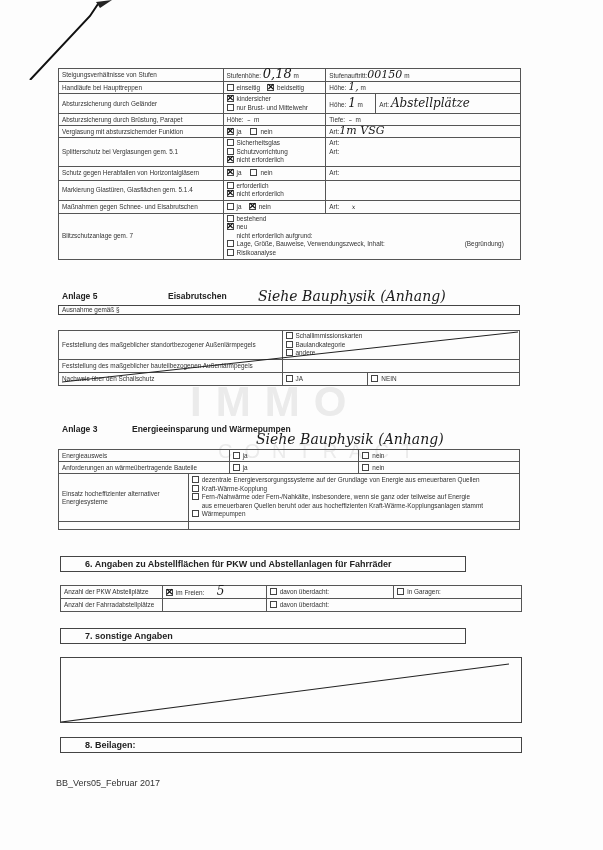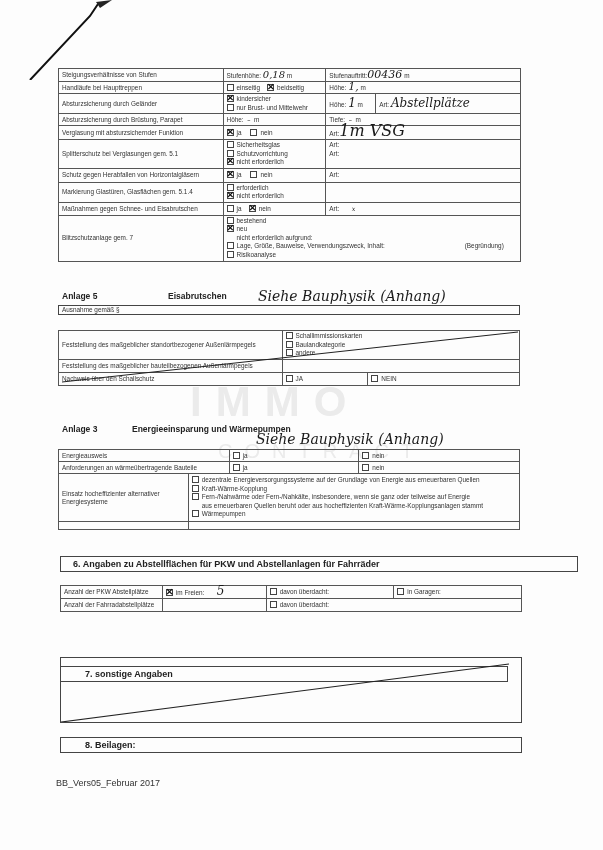--- a/index.html
+++ b/index.html
@@ -33,22 +33,22 @@
   <table class="tbl" style="left:58px;top:68px;width:463px;">
     <colgroup>
         <col style="width:165px">
         <col style="width:103px">
         <col style="width:50px">
         <col style="width:145px">
       </colgroup>
     <tbody>
         <tr style="height:13px">
       <td>Steigungsverhältnisse von Stufen</td>
-      <td><span>Stufenhöhe:</span> <span class="hw" style="font-size:10px">0,18</span> <span>m</span></td>
-      <td colspan="2"><span>Stufenauftritt:</span><span class="hw" style="font-size:11px">00436</span> <span>m</span></td>
+      <td><span>Stufenhöhe:</span> <span class="hw" style="font-size:13px">0,18</span> <span>m</span></td>
+      <td colspan="2"><span>Stufenauftritt:</span><span class="hw" style="font-size:11px">00150</span> <span>m</span></td>
     </tr>
     <tr style="height:12px">
       <td>Handläufe bei Haupttreppen</td>
       <td><span class="cb"></span><span>einseitig</span>&nbsp;&nbsp;&nbsp;&nbsp;<span class="cb checked"></span><span>beidseitig</span></td>
       <td colspan="2"><span>Höhe:</span> <span class="hw" style="font-size:11px">1,</span> <span>m</span></td>
     </tr>
     <tr style="height:19px">
       <td>Absturzsicherung durch Geländer</td>
       <td>
             <span class="line-row"><span class="cb checked"></span><span>kindersicher</span></span>
@@ -58,21 +58,21 @@
       <td style="white-space:nowrap;overflow:visible"><span>Art:</span> <span class="hw" style="font-size:12px">Abstellplätze</span></td>
     </tr>
     <tr style="height:12px">
       <td>Absturzsicherung durch Brüstung, Parapet</td>
       <td><span>Höhe:</span>&nbsp;&nbsp;<span class="hw">–</span>&nbsp;&nbsp;<span>m</span></td>
       <td colspan="2"><span>Tiefe:</span>&nbsp;&nbsp;<span class="hw">–</span>&nbsp;&nbsp;<span>m</span></td>
     </tr>
     <tr style="height:12px">
       <td>Verglasung mit absturzsichernder Funktion</td>
       <td><span class="cb checked"></span><span>ja</span>&nbsp;&nbsp;&nbsp;&nbsp;&nbsp;<span class="cb"></span><span>nein</span></td>
-      <td colspan="2"><span>Art:</span><span class="hw" style="font-size:16px">1m VSG</span></td>
+      <td colspan="2"><span>Art:</span><span class="hw" style="font-size:11px">1m VSG</span></td>
     </tr>
     <tr style="height:26px">
       <td>Splitterschutz bei Verglasungen gem. 5.1</td>
       <td>
             <span class="line-row"><span class="cb"></span><span>Sicherheitsglas</span></span>
             <span class="line-row"><span class="cb"></span><span>Schutzvorrichtung</span></span>
             <span class="line-row"><span class="cb checked"></span><span>nicht erforderlich</span></span>
           </td>
       <td colspan="2" style="vertical-align:top">
             <span class="line-row">Art:</span>
@@ -177,21 +177,21 @@
         <span class="line-row"><span class="cb"></span><span>Wärmepumpen</span></span>
       </td>
     </tr>
     <tr style="height:8px">
           <td></td>
           <td colspan="3"></td>
         </tr>
   </tbody>
     </table>
 
-  <div class="box-head" style="left:60px;top:556px;width:518px;padding-left:12px;">6.   Angaben zu Abstellflächen für PKW und Abstellanlagen für Fahrräder</div>
+  <div class="box-head" style="left:60px;top:556px;width:406px;">6.   Angaben zu Abstellflächen für PKW und Abstellanlagen für Fahrräder</div>
   <table class="tbl" style="left:60px;top:585px;width:462px;">
     <colgroup>
         <col style="width:102px">
         <col style="width:104px">
         <col style="width:128px">
         <col style="width:128px">
       </colgroup>
     <tbody>
         <tr style="height:13px">
       <td>Anzahl der PKW Abstellplätze</td>
@@ -200,21 +200,21 @@
       <td><span class="cb"></span><span>in Garagen:</span></td>
     </tr>
     <tr style="height:13px">
       <td>Anzahl der Fahrradabstellplätze</td>
       <td></td>
       <td colspan="2"><span class="cb"></span><span>davon überdacht:</span></td>
     </tr>
   </tbody>
     </table>
 
-  <div class="box-head" style="left:60px;top:628px;width:448px;margin-top:38px;">7.   sonstige Angaben</div>
+  <div class="box-head" style="left:60px;top:628px;width:406px;">7.   sonstige Angaben</div>
   <div style="position:absolute;left:60px;top:657px;width:462px;height:66px;border:1px solid #444;">
     <svg width="460" height="64">
         <line x1="0" y1="64" x2="448" y2="6" stroke="#222" stroke-width="1.2"></line>
       </svg>
   </div>
 
   <div class="box-head" style="left:60px;top:737px;width:462px;">8.   Beilagen:</div>
 
   <div class="footer">BB_Vers05_Februar 2017</div>
 </div>

